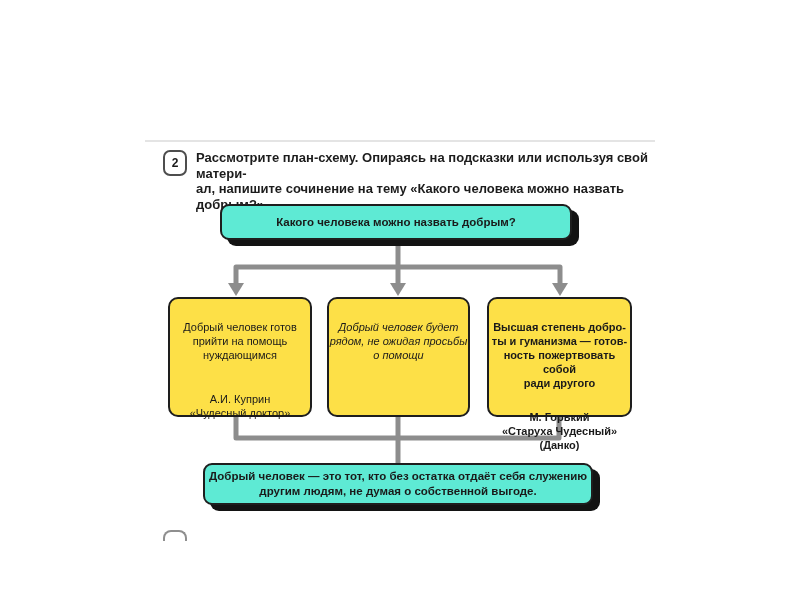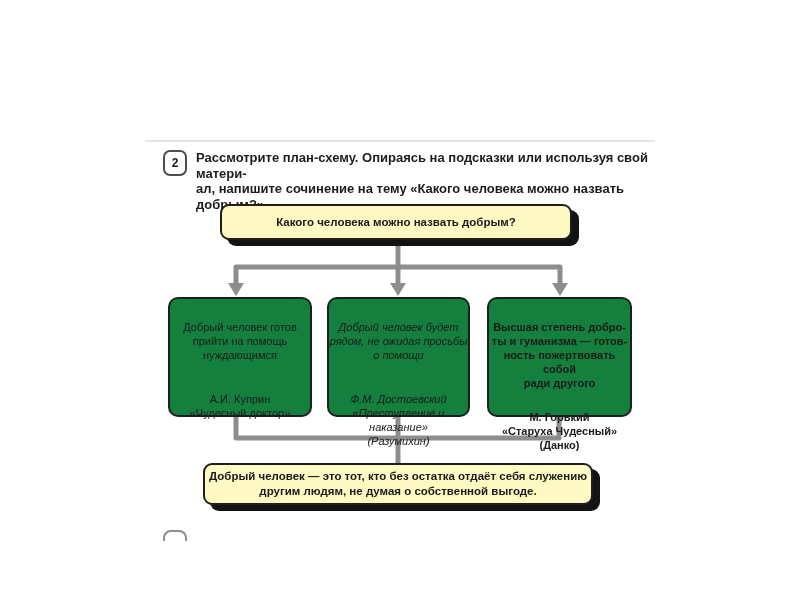--- a/index.html
+++ b/index.html
@@ -33,42 +33,42 @@
     left: 196px; top: 150px;
     width: 462px;
     font-weight: bold;
     font-size: 13px;
     line-height: 15.5px;
     white-space: pre-line;
     color: #1c1c1c;
   }
   .shadow-box {
     position: absolute;
-    background: #fef9c3;
+    background: #5eead4;
     border: 2px solid var(--box-border, #1e1e1e);
     border-radius: 9px;
     box-shadow: 7px 6px 0 var(--box-shadow, #131313);
     display: flex; align-items: center; justify-content: center;
     text-align: center;
     font-weight: bold;
     font-size: 11.5px;
     line-height: 15px;
     white-space: pre-line;
   }
   .question-box { left: 220px; top: 204px; width: 348px; height: 32px; }
   .conclusion-box { left: 203px; top: 463px; width: 386px; height: 38px; }
   .connectors {
     position: absolute; left: 0; top: 0;
     width: 800px; height: 600px;
     pointer-events: none;
   }
   .card {
     position: absolute;
     top: 297px; height: 109px;
-    background: #15803d;
+    background: #fde047;
     border: 2px solid var(--box-border, #242424);
     border-radius: 10px;
     text-align: center;
     font-size: 11px;
     line-height: 14px;
     white-space: pre-line;
     padding-top: 7px;
     box-sizing: content-box;
   }
   .card-0 { left: 168px; width: 140px; }
@@ -123,23 +123,20 @@
 прийти на помощь
 нуждающимся</div>
     <div class="source">А.И. Куприн
 «Чудесный доктор»</div>
   </div>
 
   <div class="card card-1">
     <div class="statement">Добрый человек будет
 рядом, не ожидая просьбы
 о помощи</div>
-    <div class="source">Ф.М. Достоевский
-«Преступление и наказание»
-(Разумихин)</div>
   </div>
 
   <div class="card card-2">
     <div class="statement">Высшая степень добро-
 ты и гуманизма — готов-
 ность пожертвовать собой
 ради другого</div>
     <div class="source">М. Горький
 «Старуха Чудесный» (Данко)</div>
   </div>

